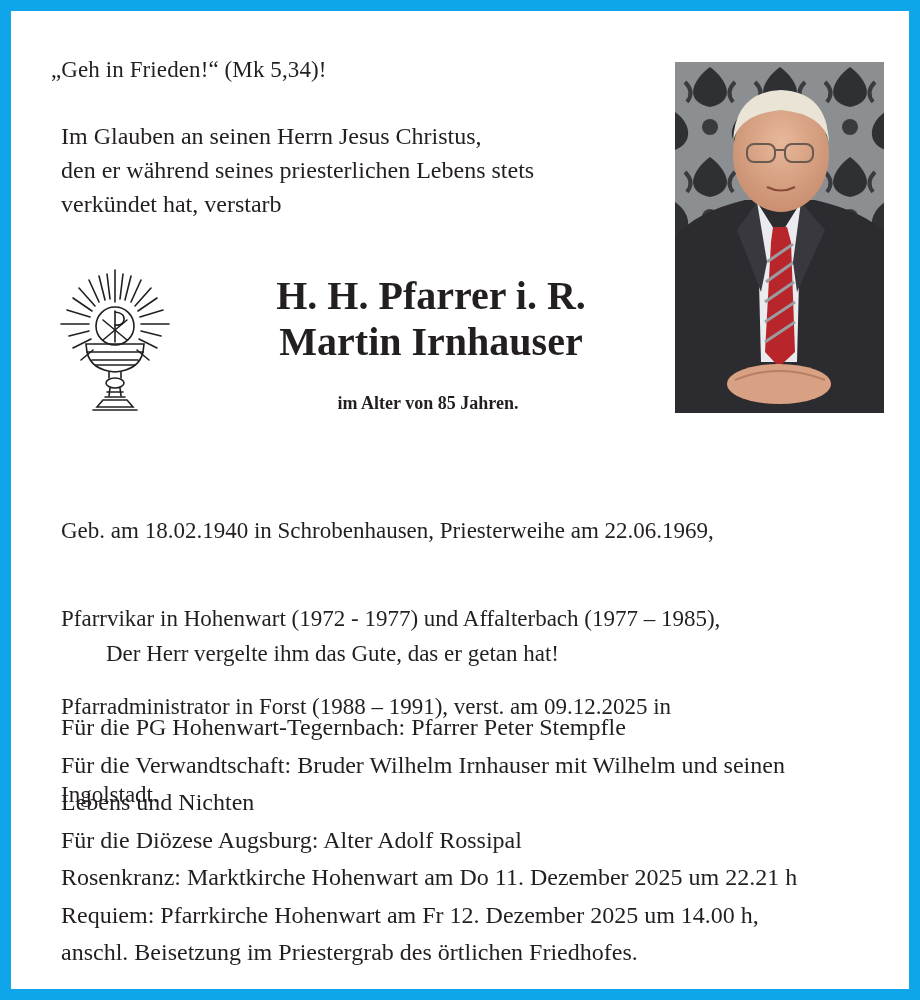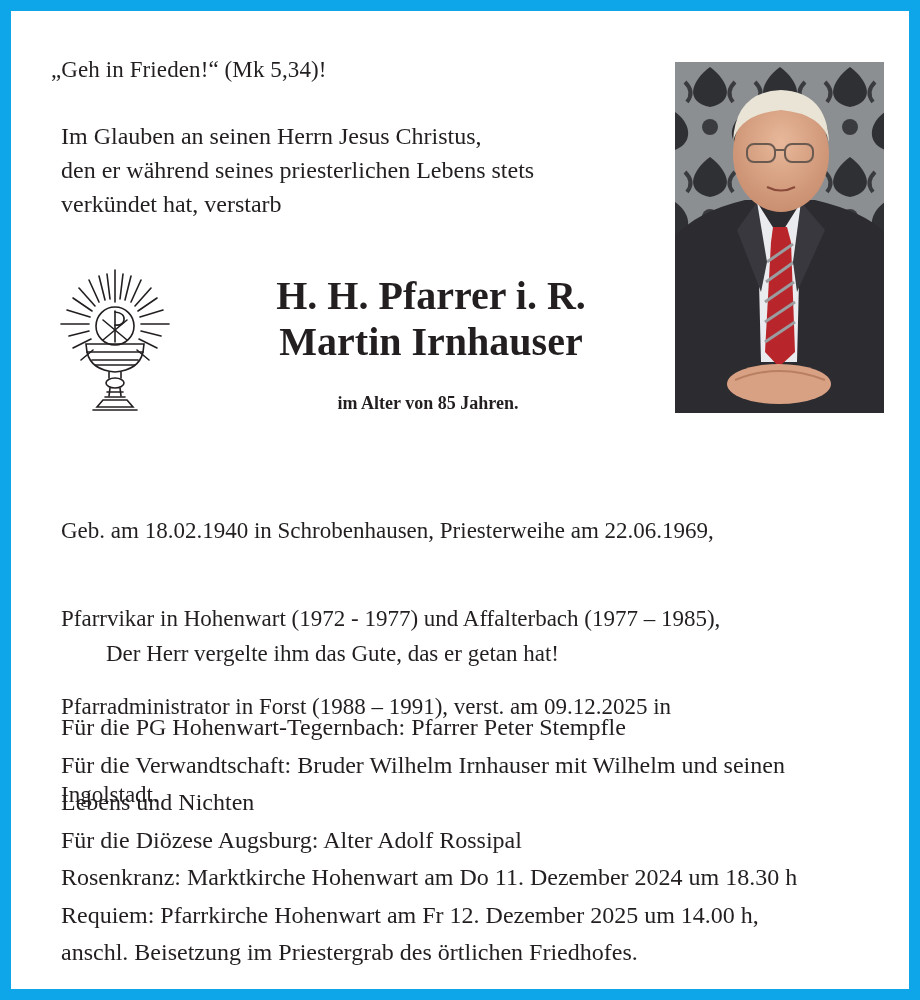--- a/index.html
+++ b/index.html
@@ -227,18 +227,18 @@
     <div>Ingolstadt.</div>
   </div>
 
   <div class="blessing serif">Der Herr vergelte ihm das Gute, das er getan hat!</div>
 
   <div class="mourners serif">
     <div>Für die PG Hohenwart-Tegernbach: Pfarrer Peter Stempfle</div>
     <div>Für die Verwandtschaft: Bruder Wilhelm Irnhauser mit Wilhelm und seinen</div>
     <div>Lebens und Nichten</div>
     <div>Für die Diözese Augsburg: Alter Adolf Rossipal</div>
-    <div>Rosenkranz: Marktkirche Hohenwart am Do 11. Dezember 2024 um 18.30 h</div>
+    <div>Rosenkranz: Marktkirche Hohenwart am Do 11. Dezember 2025 um 22.21 h</div>
     <div>Requiem: Pfarrkirche Hohenwart am Fr 12. Dezember 2025 um 14.00 h,</div>
     <div>anschl. Beisetzung im Priestergrab des örtlichen Friedhofes.</div>
   </div>
 
 </div>
 
 </body></html>

